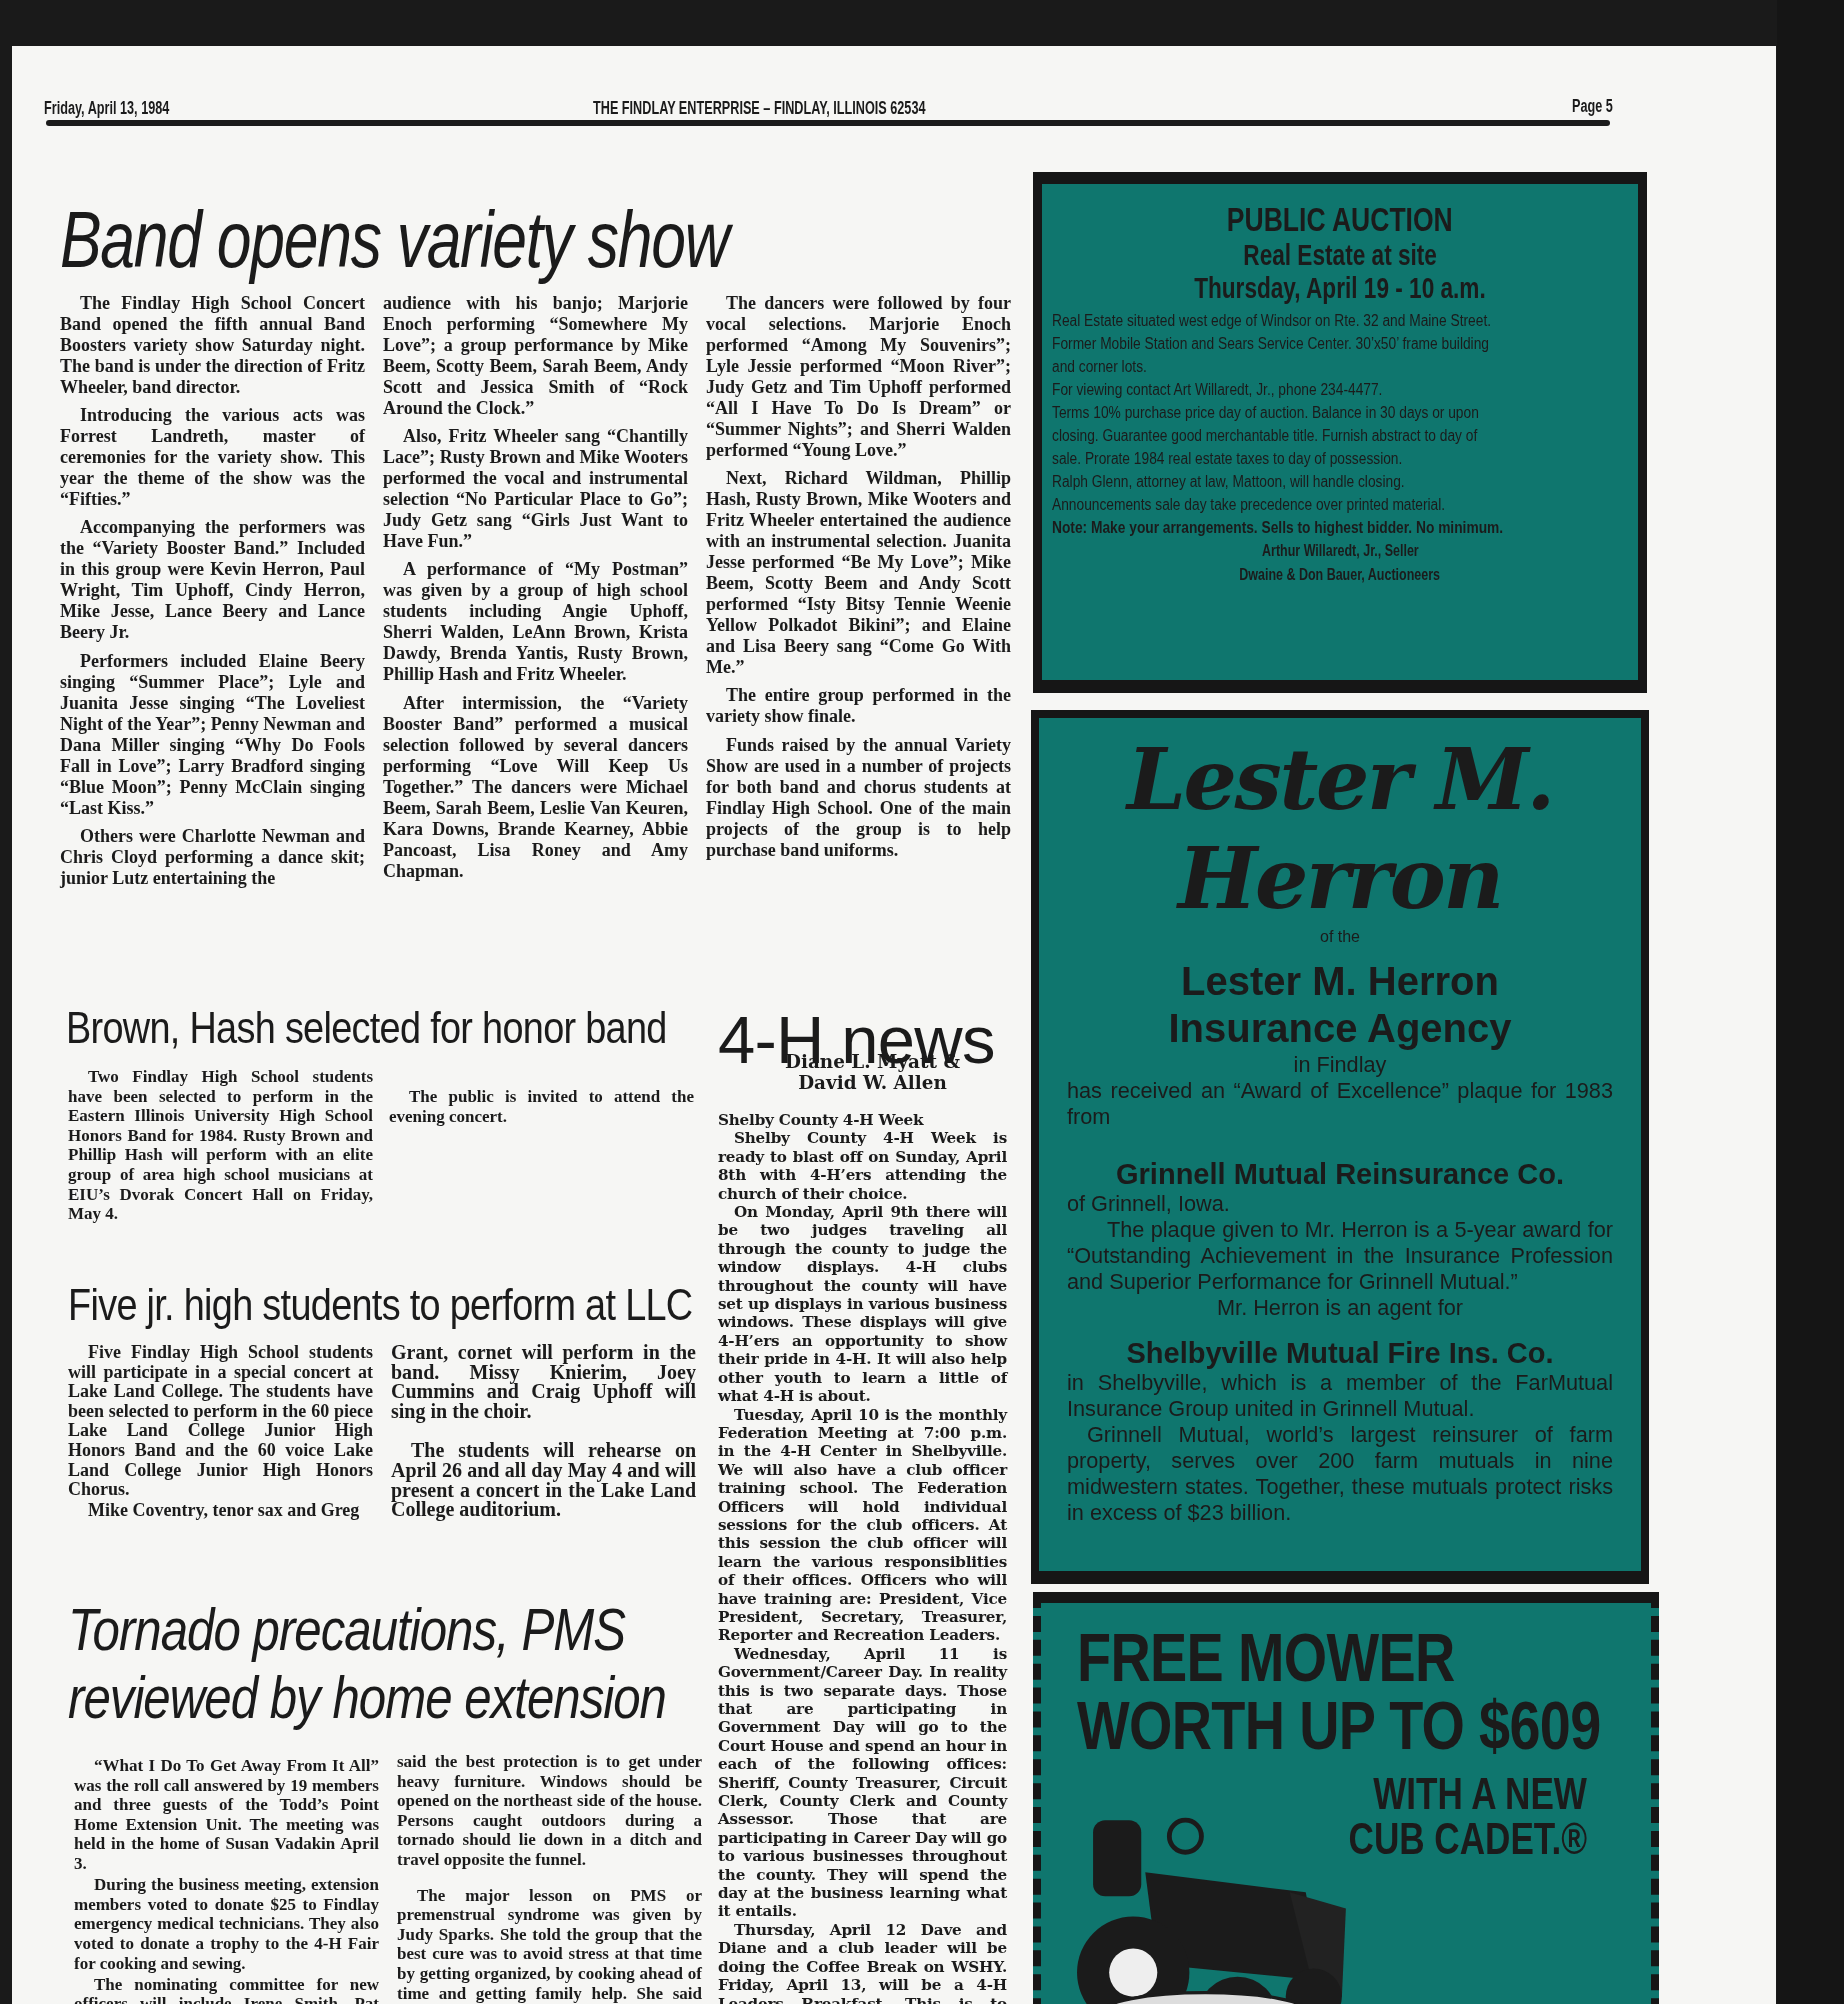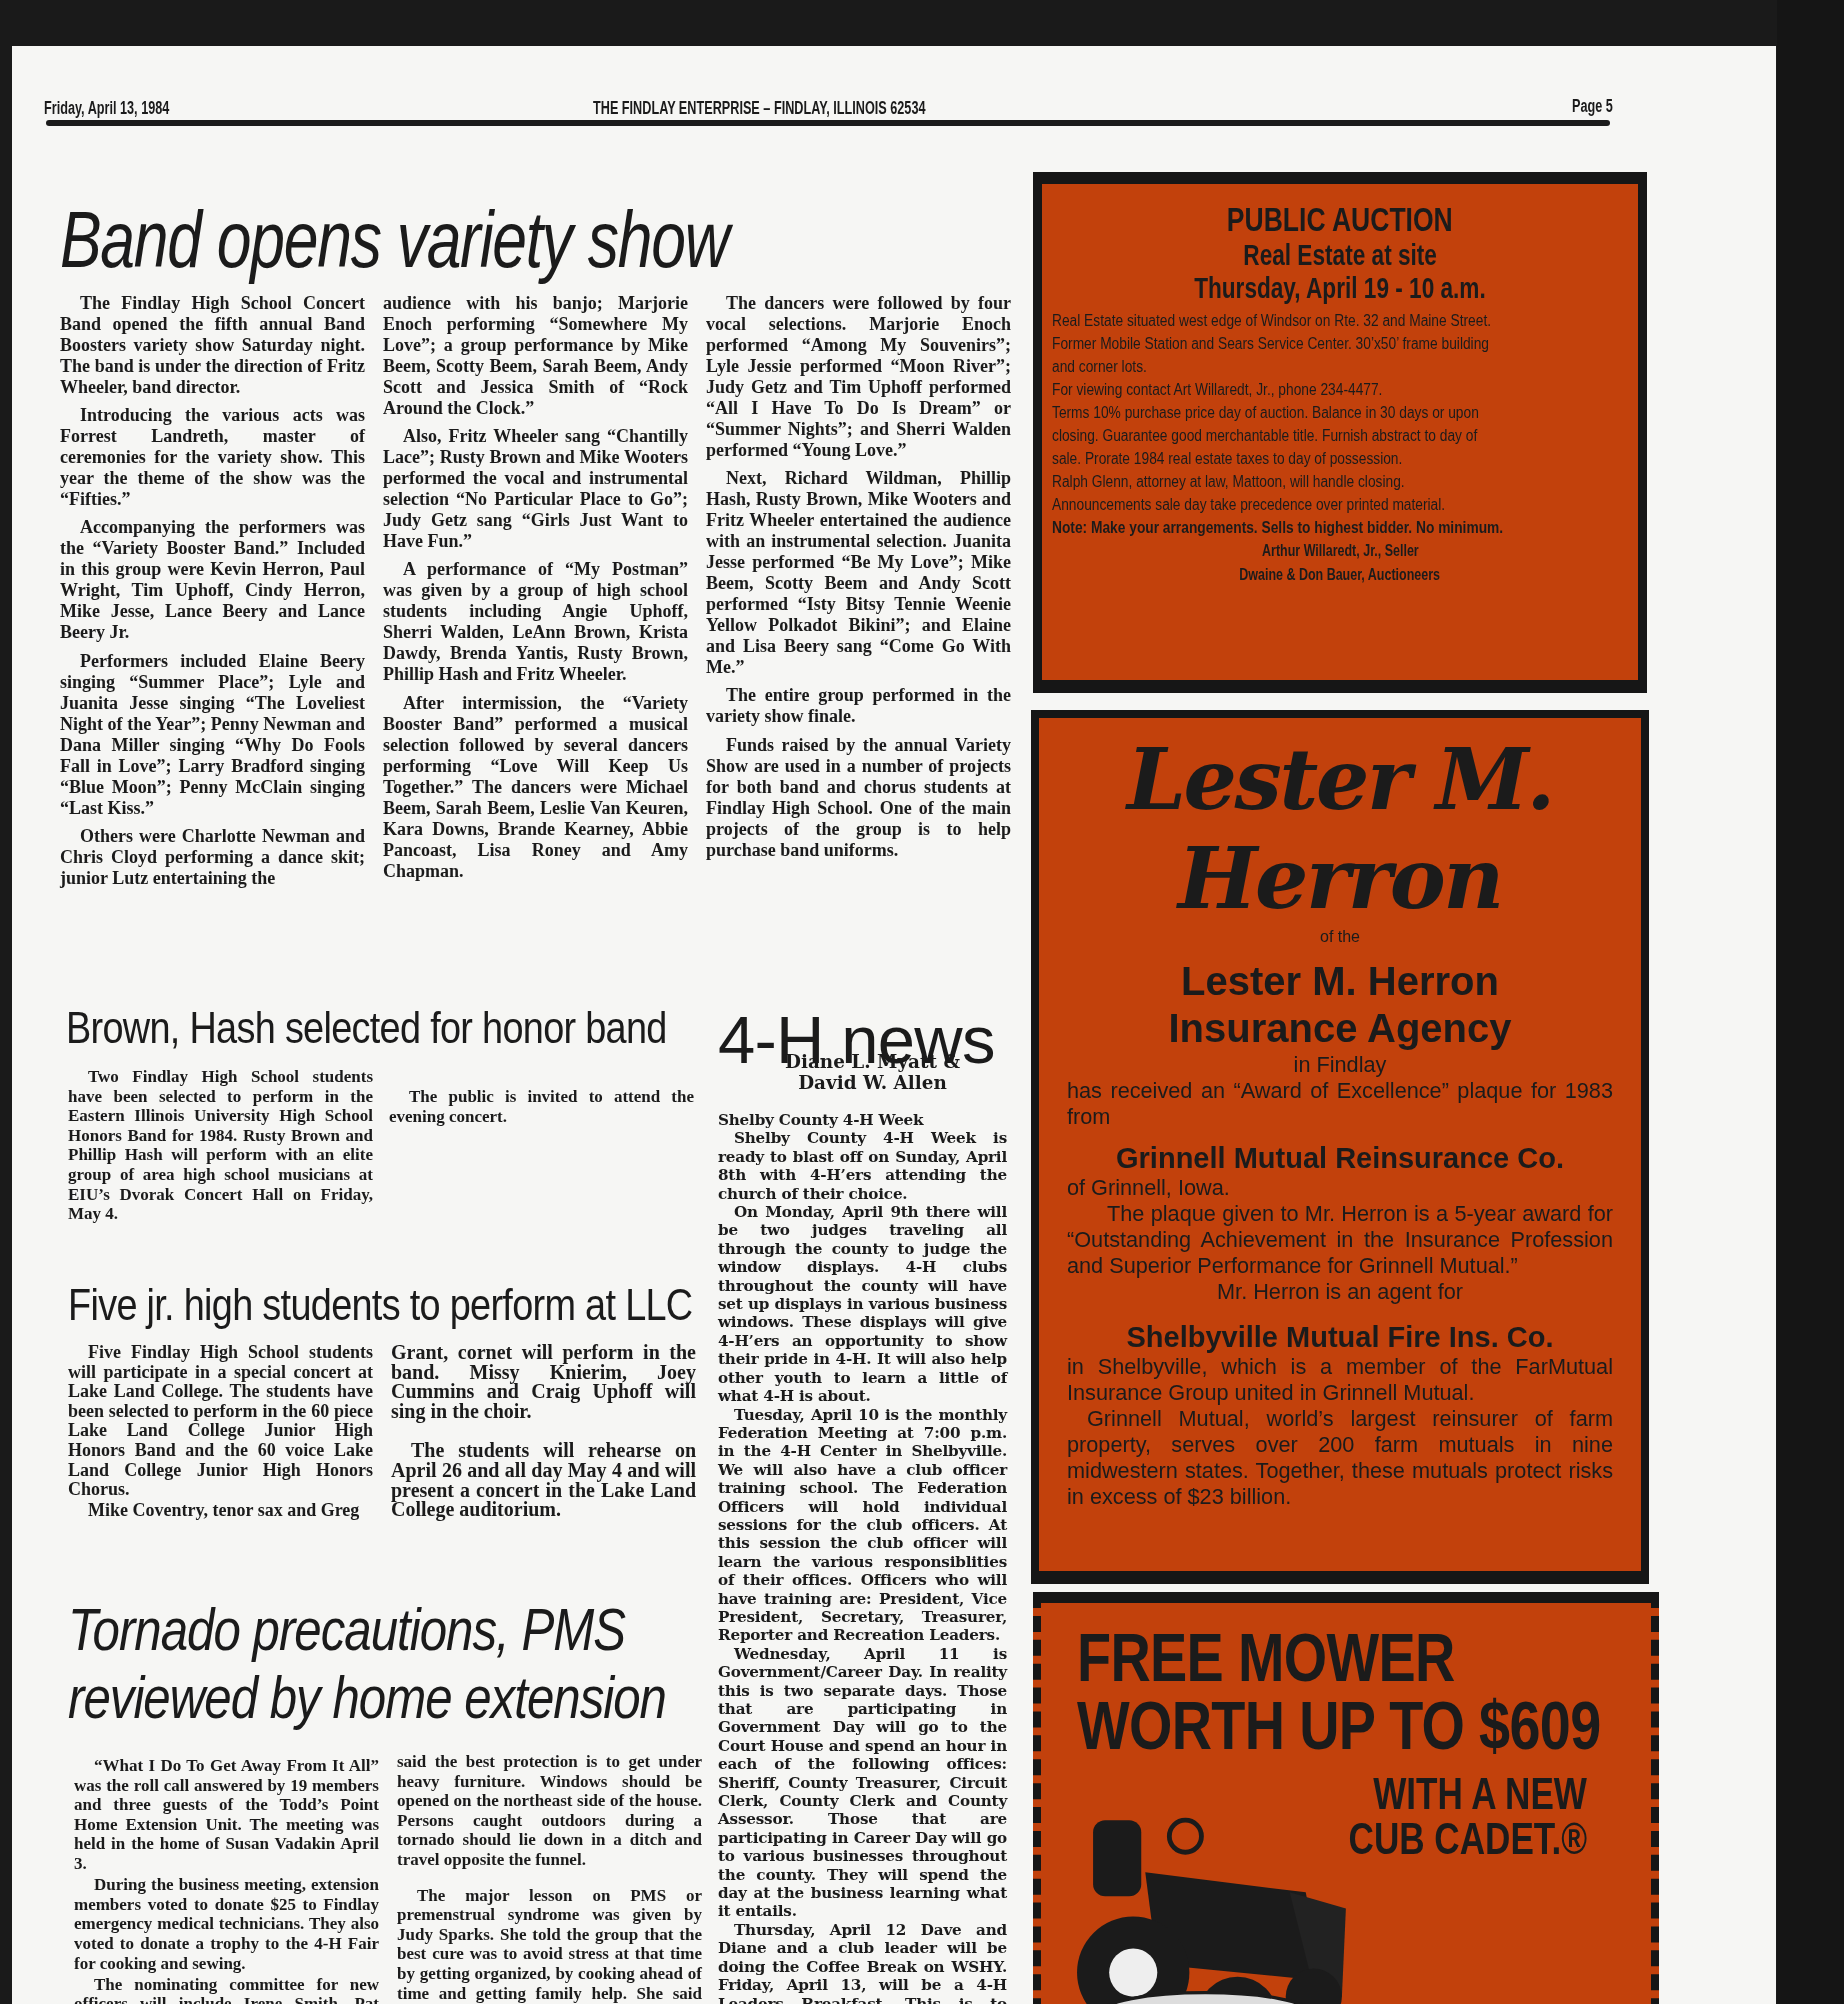--- a/index.html
+++ b/index.html
@@ -14,21 +14,21 @@
   .mh-rule { position:absolute; left:46px; top:120px; width:1564px; height:5.6px; background:#1b1b1b; border-radius:3.2px; }
   .headline { font-family:"Liberation Sans", sans-serif; font-style:italic; letter-spacing:-1.6px; line-height:1; white-space:nowrap; }
   .h-band { left:60px; top:200px; font-size:80px; transform:scaleX(0.78); transform-origin:left; }
   .subhead { font-family:"Liberation Sans", sans-serif; line-height:1; white-space:nowrap; transform:scaleX(0.86); transform-origin:left; letter-spacing:-0.8px; }
   .col { position:absolute; font-family:"Liberation Serif", serif; font-weight:bold; font-size:18px; line-height:21px; text-align:justify; }
   .col p { margin:0 0 0 0; text-indent:20px; }
   .col p + p { margin-top:7.2px; }
   .col.tight p + p { margin-top:1.6px; }
   .col4h { position:absolute; font-family:"DejaVu Serif", serif; font-weight:bold; font-size:15.2px; line-height:18.4px; text-align:justify; letter-spacing:-0.2px; }
   .col4h p { margin:0; text-indent:16px; }
-  .ad { position:absolute; box-sizing:border-box; background:#c2410c; }
+  .ad { position:absolute; box-sizing:border-box; background:#0f766e; }
   .sans { font-family:"Liberation Sans", sans-serif; }
   .center { text-align:center; }
   .cond { display:inline-block; transform:scaleX(0.78); transform-origin:center; white-space:nowrap; }
   .ad-auction { left:1033px; top:172px; width:614px; height:521px; border:9.6px solid #161616; border-top-width:12px; border-bottom-width:13.6px; }
   .ad-auction .title { font:bold 34px "Liberation Sans", sans-serif; margin-top:16px; }
   .ad-auction .sub { font:bold 29px "Liberation Sans", sans-serif; }
   .ad-auction .body { font:16px "Liberation Sans", sans-serif; padding:4px 8px 0 9.6px; line-height:23px; }
   .ad-auction .body div { transform:scaleX(0.86); transform-origin:left; white-space:nowrap; }
   .ad-auction .sig { font:bold 16px "Liberation Sans", sans-serif; line-height:24px; }
   .ad-herron { left:1031px; top:710px; width:618px; height:874px; border:8.8px solid #161616; border-bottom-width:13.6px; padding:0 28px; }
@@ -140,21 +140,21 @@
   <div class="center sig"><span class="cond">Dwaine &amp; Don Bauer, Auctioneers</span></div>
 </div>
 
 <div class="ad ad-herron">
   <div class="center script">Lester M. Herron</div>
   <div class="center ofthe">of the</div>
   <div class="center big" style="margin-top:12px;">Lester M. Herron</div>
   <div class="center big">Insurance Agency</div>
   <div class="center txt" style="text-align:center;">in Findlay</div>
   <div class="txt">has received an “Award of Excellence” plaque for 1983 from</div>
-  <div class="center mid" style="margin-top:12px;">Grinnell Mutual Reinsurance Co.</div>
+  <div class="center mid" style="margin-top:28px;">Grinnell Mutual Reinsurance Co.</div>
   <div class="center txt" style="">of Grinnell, Iowa.</div>
   <div class="txt" style="text-indent:40px;">The plaque given to Mr. Herron is a 5-year award for “Outstanding Achievement in the Insurance Profession and Superior Performance for Grinnell Mutual.”</div>
   <div class="center txt" style="text-align:center;">Mr. Herron is an agent for</div>
   <div class="center mid" style="margin-top:16px;">Shelbyville Mutual Fire Ins. Co.</div>
   <div class="txt">in Shelbyville, which is a member of the FarMutual Insurance Group united in Grinnell Mutual.</div>
   <div class="txt" style="text-indent:20px;">Grinnell Mutual, world’s largest reinsurer of farm property, serves over 200 farm mutuals in nine midwestern states. Together, these mutuals protect risks in excess of $23 billion.</div>
 </div>
 
 <div class="ad ad-mower">
   <div style="padding:20px 0 0 36px;">

